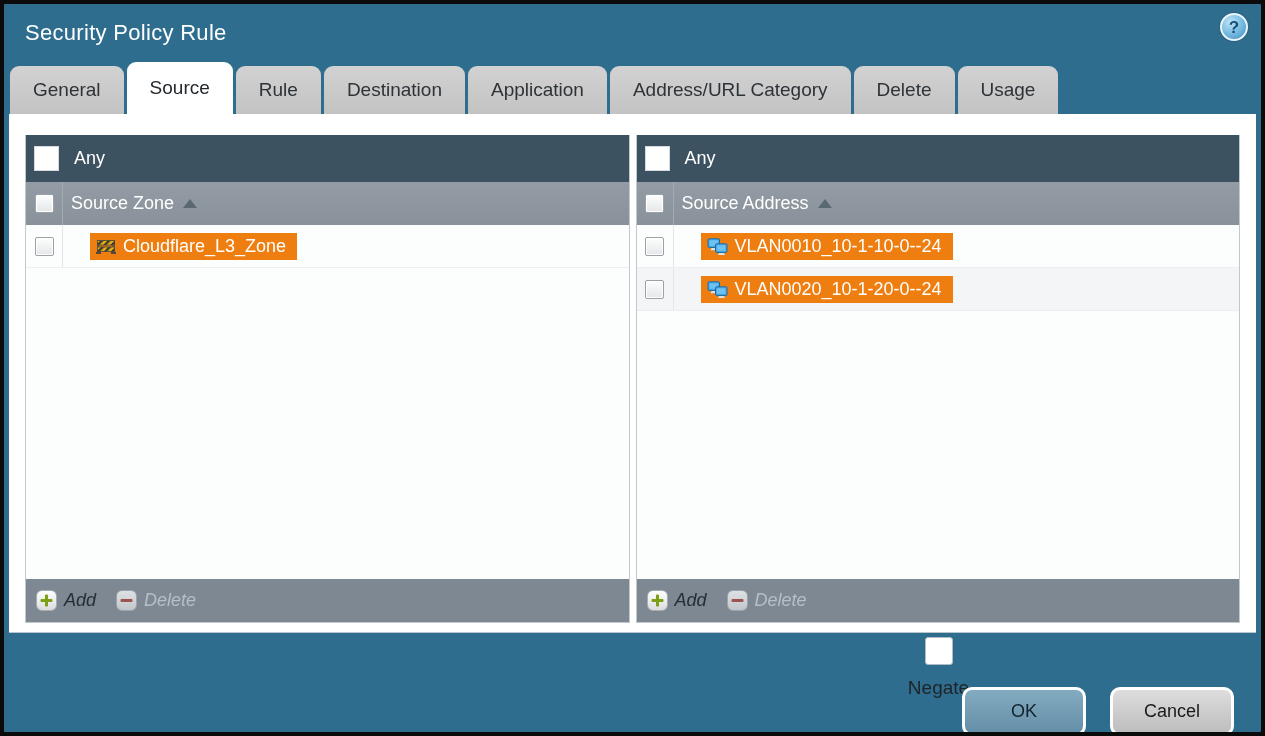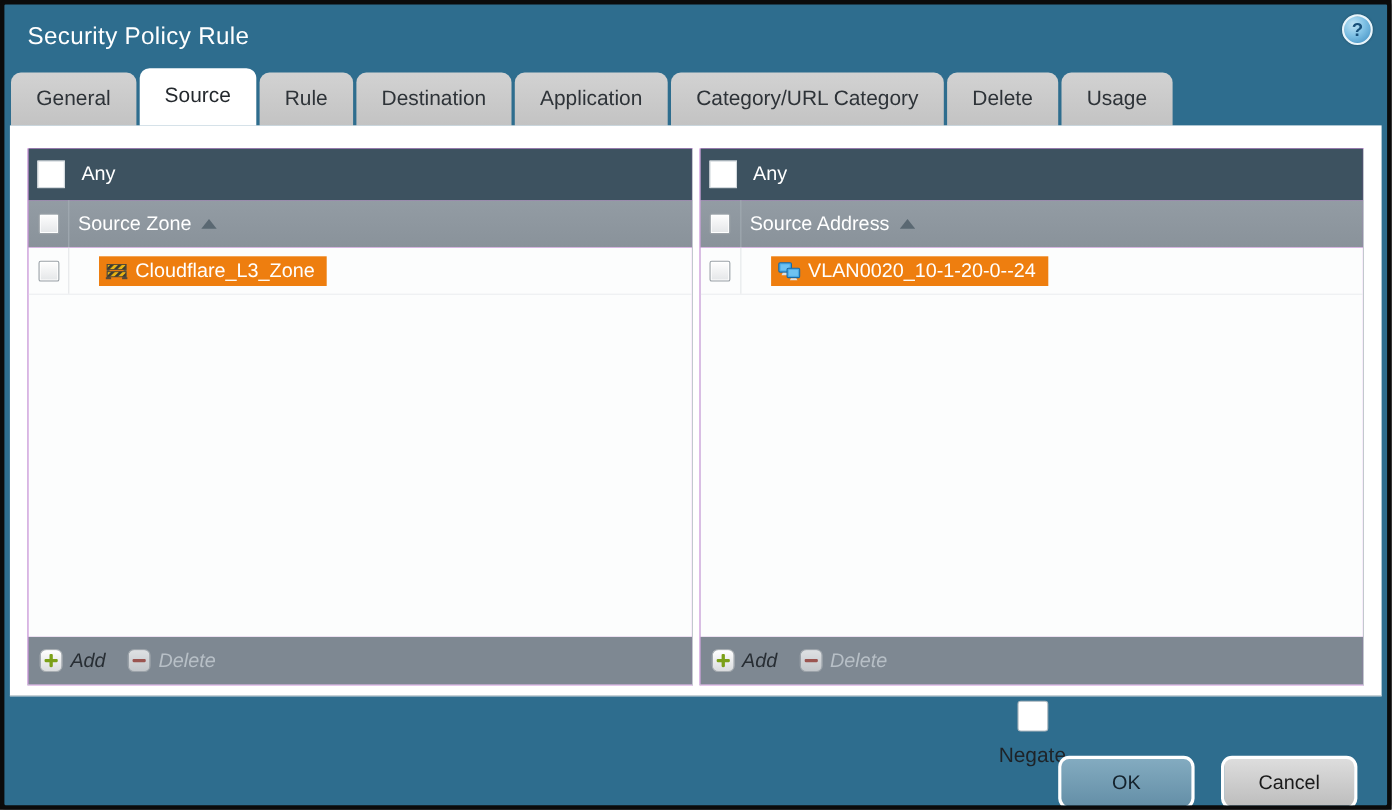--- a/index.html
+++ b/index.html
@@ -200,21 +200,21 @@
       <span>?</span>
     </div>
   </div>
 
   <div class="tabs">
     <div class="tab">General</div>
     <div class="tab active">Source</div>
     <div class="tab">Rule</div>
     <div class="tab">Destination</div>
     <div class="tab">Application</div>
-    <div class="tab">Category/URL Category</div>
+    <div class="tab">Address/URL Category</div>
     <div class="tab">Delete</div>
     <div class="tab">Usage</div>
   </div>
 
   <div class="content">
     <div class="panels">
 
       <div class="panel">
         <div class="any-header">
           <div class="cb-any"></div>
@@ -295,20 +295,38 @@
               <span>
                 <svg width="21" height="17" viewBox="0 0 21 17">
                   <rect x="1" y="0.8" width="11.5" height="8.6" rx="1.2" fill="#49aae6" stroke="#1a6aa5" stroke-width="1"></rect>
                   <rect x="2.6" y="2.3" width="8.3" height="5.5" fill="#6ec2f2"></rect>
                   <path d="M4.5 10 h5 l1 2.2 h-7 z" fill="#d9e1e7"></path>
                   <rect x="8.5" y="5.8" width="11.5" height="8.6" rx="1.2" fill="#49aae6" stroke="#1a6aa5" stroke-width="1"></rect>
                   <rect x="10.1" y="7.3" width="8.3" height="5.5" fill="#6ec2f2"></rect>
                   <path d="M12 15 h5 l1 2 h-7 z" fill="#d9e1e7"></path>
                 </svg>
               </span>
+              <span>VLAN0010_10-1-10-0--24</span>
+            </div>
+          </div>
+          <div class="row">
+            <div class="cb-cell">
+              <div class="cb-small"></div>
+            </div>
+            <div class="chip">
+              <span>
+                <svg width="21" height="17" viewBox="0 0 21 17">
+                  <rect x="1" y="0.8" width="11.5" height="8.6" rx="1.2" fill="#49aae6" stroke="#1a6aa5" stroke-width="1"></rect>
+                  <rect x="2.6" y="2.3" width="8.3" height="5.5" fill="#6ec2f2"></rect>
+                  <path d="M4.5 10 h5 l1 2.2 h-7 z" fill="#d9e1e7"></path>
+                  <rect x="8.5" y="5.8" width="11.5" height="8.6" rx="1.2" fill="#49aae6" stroke="#1a6aa5" stroke-width="1"></rect>
+                  <rect x="10.1" y="7.3" width="8.3" height="5.5" fill="#6ec2f2"></rect>
+                  <path d="M12 15 h5 l1 2 h-7 z" fill="#d9e1e7"></path>
+                </svg>
+              </span>
               <span>VLAN0020_10-1-20-0--24</span>
             </div>
           </div>
         </div>
         <div class="panel-footer">
           <div class="footer-btn">
             <span class="icon-badge">
               <svg width="13" height="13" viewBox="0 0 13 13">
                 <rect x="5" y="0.5" width="3" height="12" rx="1" fill="#7ba018"></rect>
                 <rect x="0.5" y="5" width="12" height="3" rx="1" fill="#7ba018"></rect>

